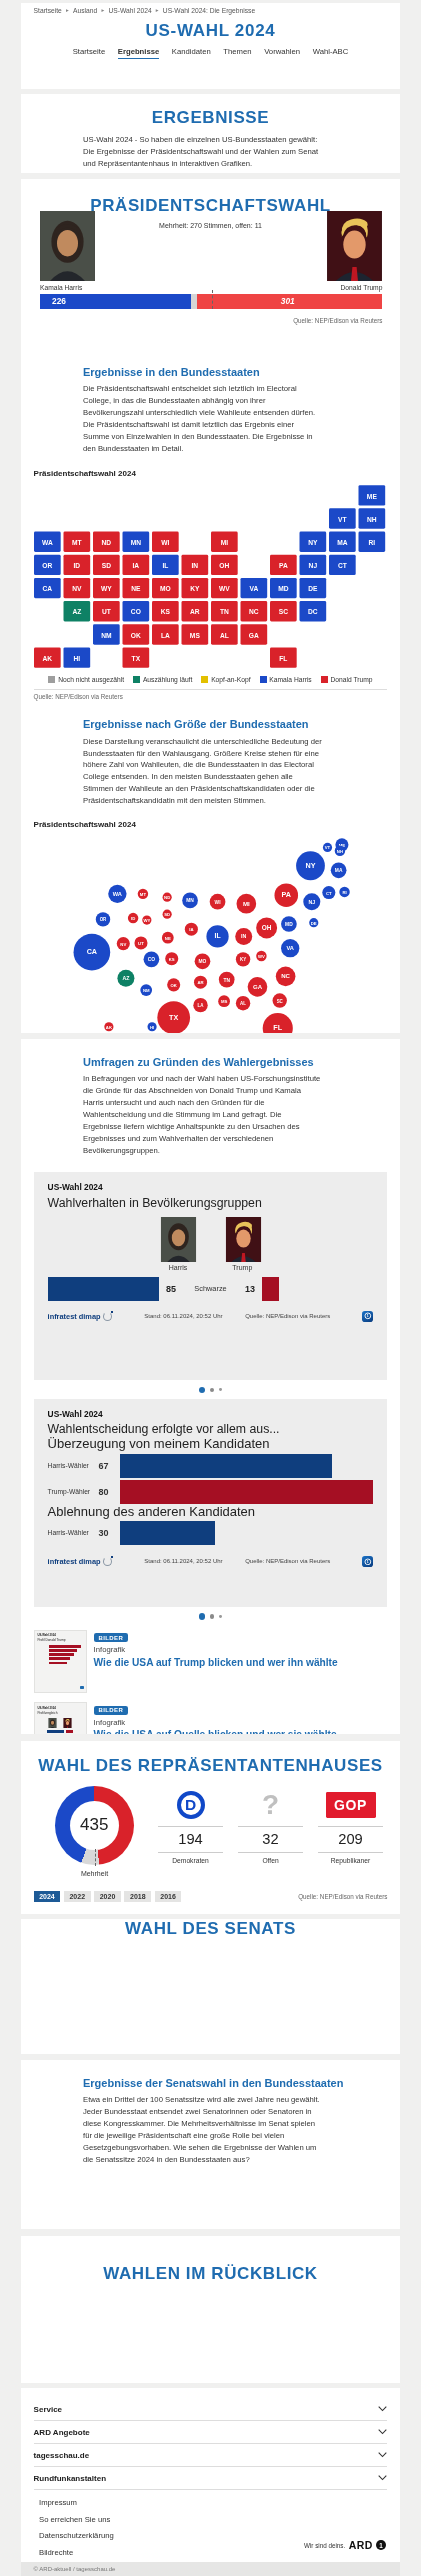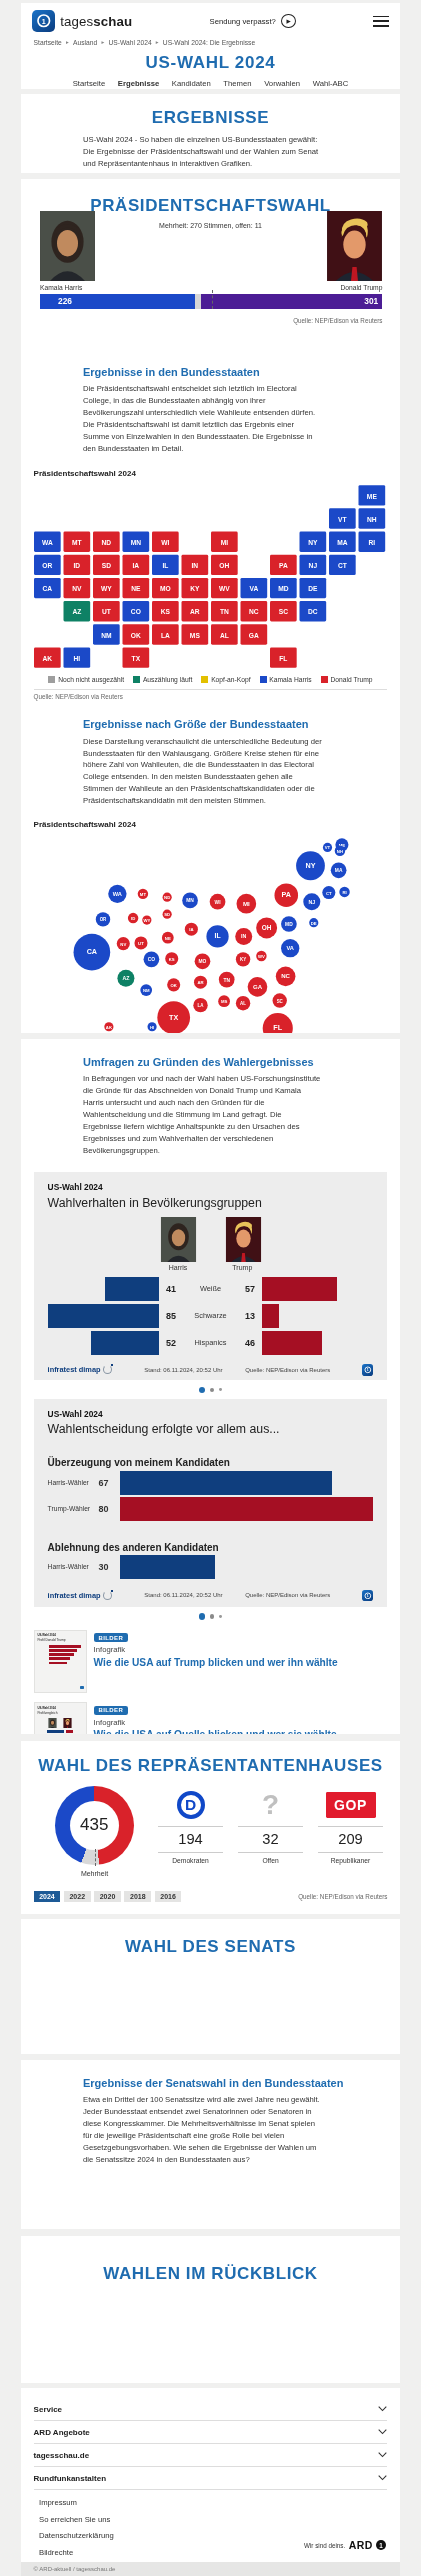--- a/index.html
+++ b/index.html
@@ -61,21 +61,21 @@
   .bar-l i,.bar-r i{display:block;height:24px;}
   .gfoot{display:flex;align-items:center;gap:5.6px;margin-top:9.8px;font-size:6px;color:#444;}
   .itd{color:#0f3e7e;font-weight:bold;font-size:7.4px;display:flex;align-items:center;gap:2.8px;}
   .itd .ring{width:7px;height:7px;border:1.8px solid #8a97a5;border-radius:50%;border-top-color:transparent;position:relative;display:inline-block;}
   .itd .ring::after{content:"";position:absolute;right:-1.4px;top:-2.1px;width:2.1px;height:2.1px;background:#0f3e7e;}
   .ts-mini{width:11.2px;height:11.2px;border-radius:2.8px;background:linear-gradient(145deg,#1a73c8,#0b3c7e);margin-left:auto;display:flex;align-items:center;justify-content:center;}
   .dots{display:flex;justify-content:center;align-items:center;gap:4.9px;margin:6.3px 0;}
   .dots .d1{width:6.3px;height:6.3px;border-radius:50%;background:#1f6cb0;}
   .dots .d2{width:4.2px;height:4.2px;border-radius:50%;background:#8a8a8a;}
   .dots .d3{width:2.8px;height:2.8px;border-radius:50%;background:#9a9a9a;}
-  .group-label{font-size:10px;font-weight:bold;color:#222;margin-top:21px;}
+  .group-label{font-size:13px;font-weight:normal;color:#222;margin-top:0;}
   .dec-row{display:grid;grid-template-columns:51px 21px 1fr;align-items:center;height:24px;margin-top:2.1px;}
   .dec-row .rl{font-size:6.7px;color:#333;}
   .dec-row .num{font-size:9px;font-weight:bold;}
   .dec-row .bar i{display:block;height:24px;}
   
   .teasers{display:grid;grid-template-columns:1fr;gap:9.8px 14px;margin:9.8px 12.6px 0 12.6px;}
   .teaser{display:flex;gap:7px;cursor:pointer;}
   .thumb{width:53px;height:63px;background:#f3f3f2;border:0.7px solid #e2e2e0;flex-shrink:0;padding:2.8px;box-sizing:border-box;font-size:3.2px;color:#333;position:relative;overflow:hidden;}
   .thumb .tk{font-weight:bold;font-size:2.8px;color:#222;}
   .thumb .tt{font-size:3.2px;margin-top:0.7px;color:#222;}
@@ -98,59 +98,39 @@
   .stat .val{border-top:0.7px solid #ccc;border-bottom:0.7px solid #ccc;font-size:14.7px;color:#222;padding:4.2px 0;margin-top:5.6px;}
   .stat .lab{font-size:6.7px;color:#333;margin-top:4.2px;}
   .dlogo{width:28px;height:28px;border-radius:50%;border:4.2px solid #1048c8;color:#1048c8;font-weight:bold;font-size:15.5px;display:flex;align-items:center;justify-content:center;box-sizing:border-box;background:#fff;}
   .qmark{font-size:28px;font-weight:bold;color:#c0c0c0;}
   .goplogo{background:#e11b2d;color:#fff;font-weight:bold;font-size:14px;letter-spacing:0.7px;padding:4.9px 8.4px;border-radius:1.4px;}
   .years{position:absolute;left:12.6px;bottom:11.2px;display:flex;gap:3.5px;}
   .yr{font-size:7px;font-weight:bold;padding:2.1px 5.6px;background:#e4e4e3;color:#333;cursor:pointer;}
   .yr.active{background:#1d5a96;color:#fff;}
   .house-src{position:absolute;right:12.6px;bottom:14px;font-size:6.3px;color:#666;}
   
-  .senate-card{height:135px;margin-top:5.6px;padding-top:18px;box-sizing:border-box;}
+  .senate-card{height:135px;margin-top:5.6px;box-sizing:border-box;}
   .senres-card{height:169px;margin-top:5.6px;padding-top:17px;box-sizing:border-box;}
   .review-card{height:147px;margin-top:7px;padding-top:28px;box-sizing:border-box;}
   
   .footer-card{height:188px;margin-top:5.6px;padding:9.8px 0 0 0;box-sizing:border-box;}
   .acc{margin:0 12.6px;border-bottom:0.7px solid #ddd;display:flex;justify-content:space-between;align-items:center;height:22px;font-size:8px;font-weight:bold;color:#222;cursor:pointer;}
   .flinks{margin:7px 12.6px 0 18px;}
   .flink{font-size:7.7px;color:#333;margin-top:7.7px;cursor:pointer;}
   .ardline{position:absolute;right:14px;bottom:25px;display:flex;align-items:center;gap:3.5px;font-size:6.3px;color:#333;}
   .ardname{font-weight:bold;font-size:10.5px;color:#111;letter-spacing:0.4px;}
   .ardcirc{width:9.8px;height:9.8px;border-radius:50%;background:#111;color:#fff;font-size:6.3px;font-weight:bold;display:flex;align-items:center;justify-content:center;}
   .copy{position:absolute;left:0;right:0;bottom:0;height:14.7px;background:#e6e6e5;font-size:6px;color:#777;display:flex;align-items:center;padding-left:12.6px;}
 </style>
 </head>
 <body>
 
 <div class="page">
 
   <div class="card header-card">
-    <div class="topbar">
-      <div class="brand">
-        <span class="brand-icon">
-          <svg width="15.5" height="15.5" viewBox="0 0 22 22">
-              <circle cx="11" cy="11" r="8.2" fill="none" stroke="#fff" stroke-width="2.4"></circle>
-              <text x="11" y="15" text-anchor="middle" font-size="10" font-weight="bold" fill="#fff" font-family="Liberation Sans, sans-serif">1</text>
-            </svg>
-        </span>
-        <span class="brand-text"><span>tages</span><b>schau</b></span>
-      </div>
-      <div class="missed">
-        <span>Sendung verpasst?</span>
-        <span class="play">▶</span>
-      </div>
-      <div class="burger">
-          <i></i>
-          <i></i>
-          <i></i>
-        </div>
-    </div>
     <div class="crumbs" id="crumbs">
         <span class="crumb">Startseite</span>
         <span class="sep">▸</span>
         <span class="crumb">Ausland</span>
         <span class="sep">▸</span>
         <span class="crumb">US-Wahl 2024</span>
         <span class="sep">▸</span>
         <span class="crumb">US-Wahl 2024: Die Ergebnisse</span>
       </div>
     <h1 class="page-title">US-WAHL 2024</h1>
@@ -190,23 +170,23 @@
             <path d="M21 38 Q22 20 39 20 Q56 20 57 38 Q58 28 52 22 Q60 24 57 16 Q48 8 34 12 Q20 16 21 30 Z" fill="#e8c35a"></path>
             <path d="M22 36 Q18 30 24 22 Q30 12 44 12 Q58 14 58 28 Q58 36 56 38 Q56 22 42 20 Q26 20 22 36 Z" fill="#e8c35a"></path>
             <path d="M12 100 Q39 74 66 100 Z" fill="#1d2430"></path>
             <path d="M36 80 L42 80 L44 100 L34 100 Z" fill="#c01722"></path>
           </svg>
         </div>
       <div class="photo-name" style="left:19px">Kamala Harris</div>
       <div class="photo-name" style="right:17.6px">Donald Trump</div>
       <div class="ec-wrap">
         <div class="ec-bar">
-          <div class="seg" id="ec-blue" style="flex-grow: 226; background: rgb(27, 73, 200);"><span class="ec-num" style="padding-left:18px">226</span></div>
+          <div class="seg" id="ec-blue" style="flex-grow: 226; background: rgb(27, 73, 200);"><span class="ec-num" style="padding-left:12px">226</span></div>
           <div class="seg" id="ec-gray" style="flex-grow: 11; background: rgb(214, 214, 214);"></div>
-          <div class="seg" id="ec-red" style="text-align: right; flex-grow: 301; background: #4c1d95;"><span class="ec-num" style="padding-right:4.2px">301</span></div>
+          <div class="seg" id="ec-red" style="text-align: center; flex-grow: 301; background: #ef4444; font-style: italic;"><span class="ec-num" style="padding-right:4.2px">301</span></div>
         </div>
         <div class="ec-maj" id="ec-maj" style="left: 50.1859%;"></div>
       </div>
       <div class="ec-src">Quelle: NEP/Edison via Reuters</div>
     </div>
 
     <h3 class="sub-h" style="margin-top:9.8px">Ergebnisse in den Bundesstaaten</h3>
     <p class="lead">Die Präsidentschaftswahl entscheidet sich letztlich im Electoral College, in das die Bundesstaaten abhängig von ihrer Bevölkerungszahl unterschiedlich viele Wahlleute entsenden dürfen. Die Präsidentschaftswahl ist damit letztlich das Ergebnis einer Summe von Einzelwahlen in den Bundesstaaten. Die Ergebnisse in den Bundesstaaten im Detail.</p>
     <div class="chart-label" style="margin-top:14px">Präsidentschaftswahl 2024</div>
     <div style="margin:7px 12.6px 0 12.6px" id="tile-map"><svg width="354" height="183" viewBox="0 0 504 260">
@@ -456,49 +436,27 @@
               <path d="M36 80 L42 80 L44 100 L34 100 Z" fill="#c01722"></path>
             </svg></div>
       </div>
       <div class="duo-names">
         <span>Harris</span>
         <span>Trump</span>
       </div>
       <div id="demo-rows" style="margin-top:5.6px">
           <div class="demo-row">
             <div class="bar-l">
-              <i style="width: 48.2353%; background: rgb(15, 62, 126);"></i>
-            </div>
-            <div class="num">41</div>
-            <div class="lbl">Weiße</div>
-            <div class="num">57</div>
-            <div class="bar-r">
-              <i style="width: 67.0588%; background: rgb(165, 15, 35);"></i>
-            </div>
-          </div>
-          <div class="demo-row">
-            <div class="bar-l">
               <i style="width: 100%; background: rgb(15, 62, 126);"></i>
             </div>
             <div class="num">85</div>
             <div class="lbl">Schwarze</div>
             <div class="num">13</div>
             <div class="bar-r">
               <i style="width: 15.2941%; background: rgb(165, 15, 35);"></i>
-            </div>
-          </div>
-          <div class="demo-row">
-            <div class="bar-l">
-              <i style="width: 61.1765%; background: rgb(15, 62, 126);"></i>
-            </div>
-            <div class="num">52</div>
-            <div class="lbl">Hispanics</div>
-            <div class="num">46</div>
-            <div class="bar-r">
-              <i style="width: 54.1176%; background: rgb(165, 15, 35);"></i>
             </div>
           </div>
         </div>
       <div class="gfoot">
         <span class="itd">
             <span>infratest dimap</span>
             <span class="ring"></span>
           </span>
         <span style="margin-left:auto">Stand:  06.11.2024, 20:52 Uhr</span>
         <span style="margin-left:17px">Quelle: NEP/Edison via Reuters</span>

